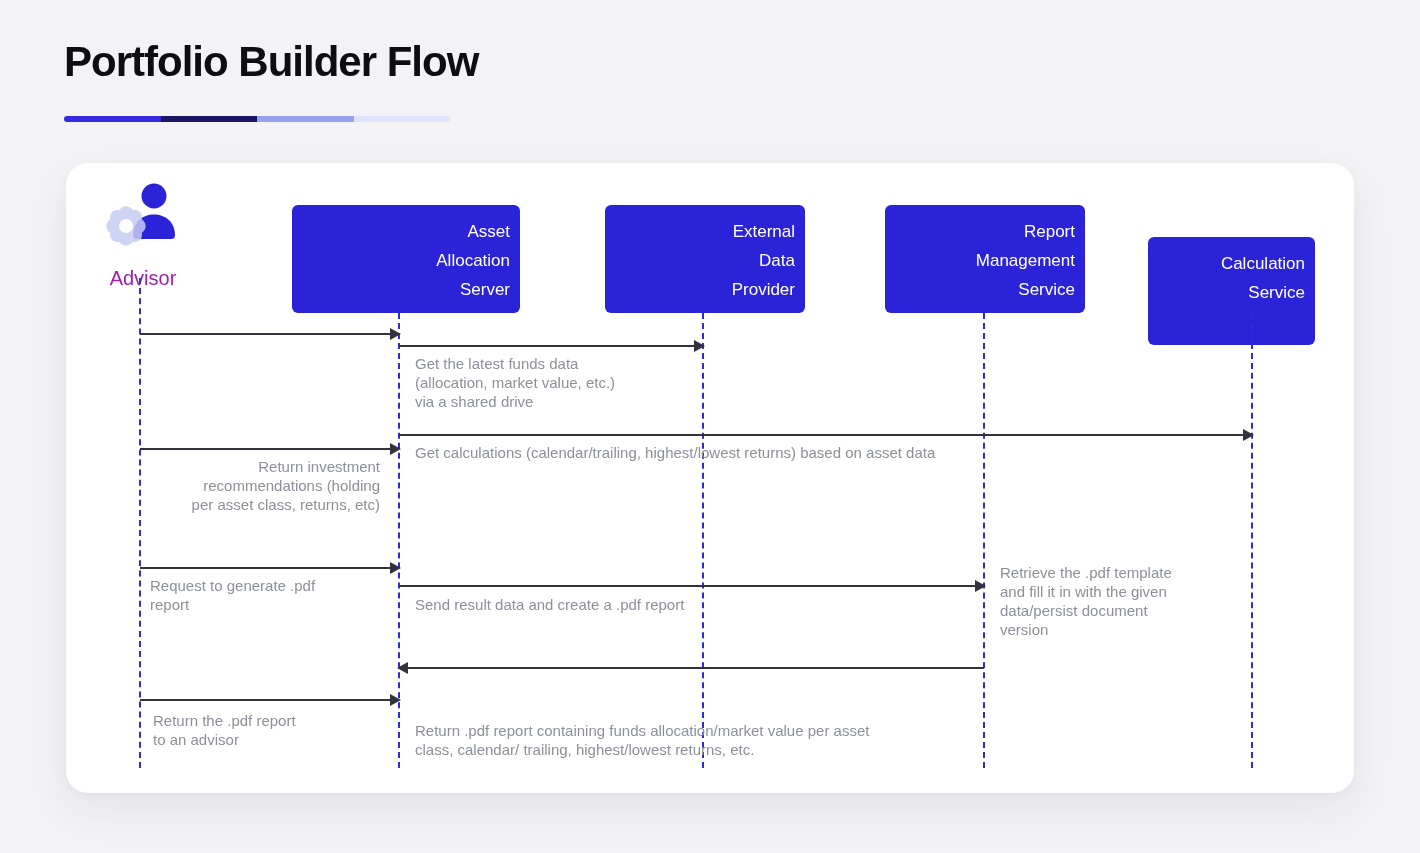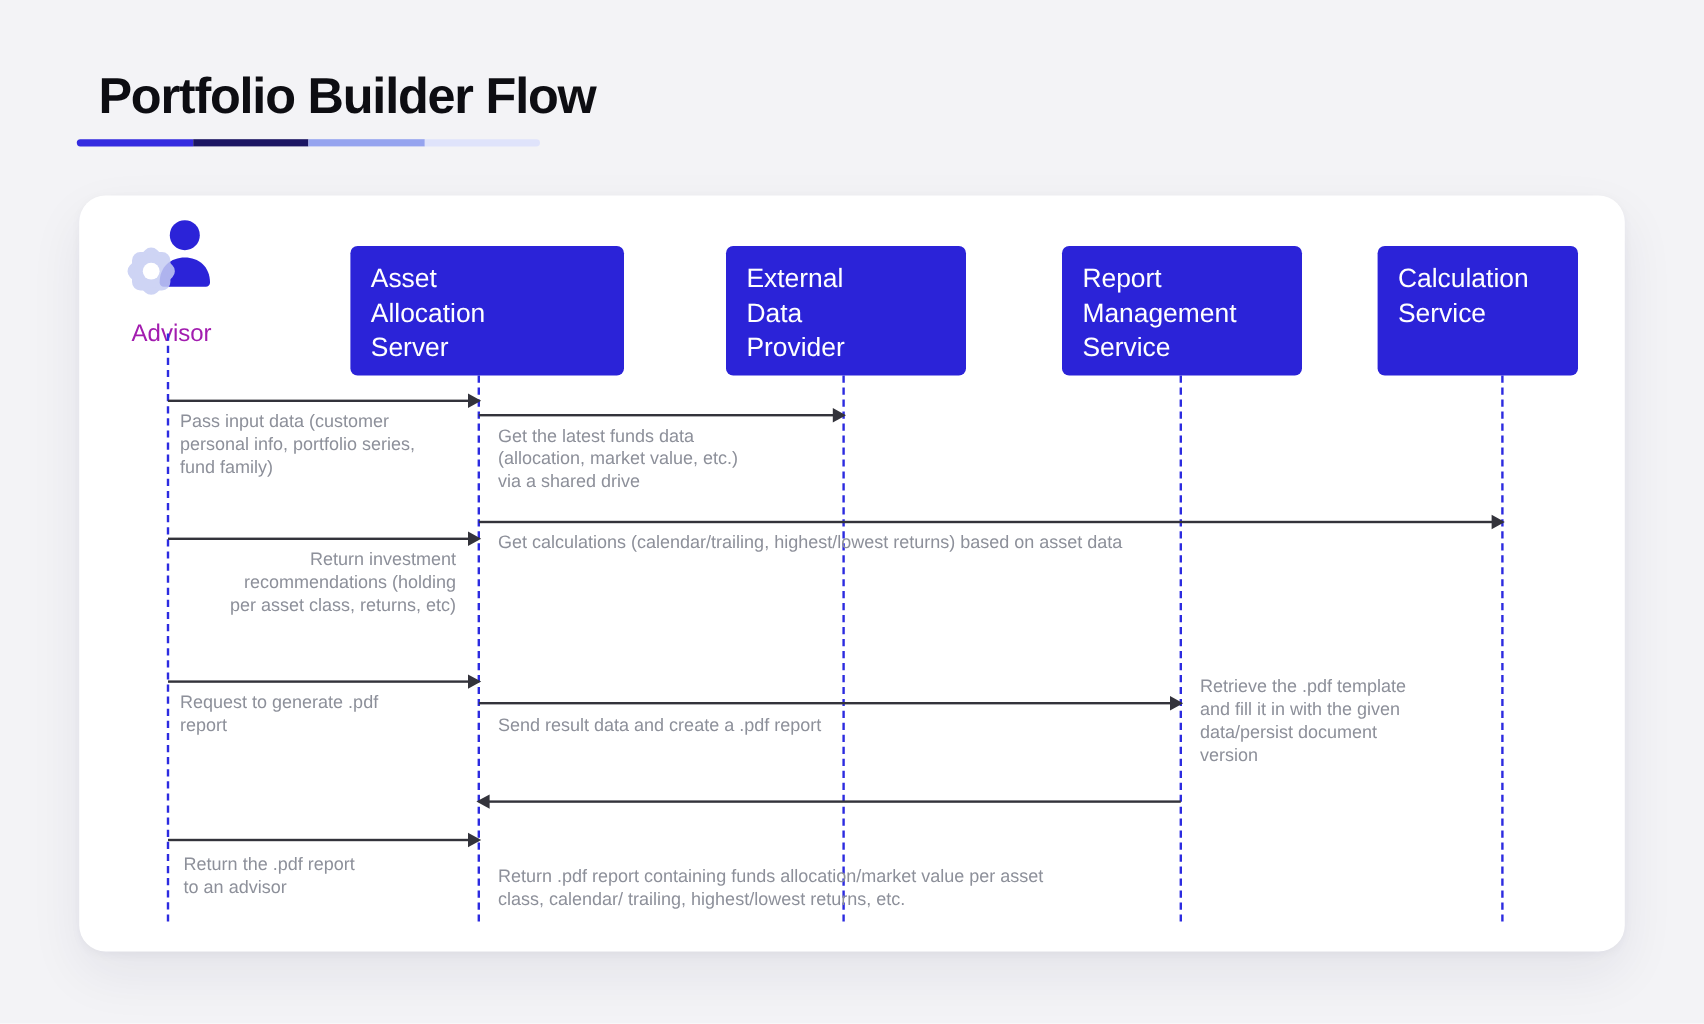--- a/index.html
+++ b/index.html
@@ -4,21 +4,21 @@
 <style>
   html,body{margin:0;padding:0;}
   body{
     width:1420px;height:853px;
     background:#f3f3f6;
     font-family:"Liberation Sans", sans-serif;
     overflow:hidden;
     position:relative;
   }
   .page-title{
-    position:absolute;left:64px;top:38px;margin:18px;
+    position:absolute;left:64px;top:38px;margin:0;
     font-size:42px;font-weight:700;letter-spacing:-1px;
     color:#0d0d12;
   }
   .progress{
     position:absolute;left:64px;top:116px;
     display:flex;width:386px;height:6px;
   }
   .progress .seg{flex:1;height:6px;}
   .progress .seg:first-child{border-radius:3px 0 0 3px;}
   .progress .seg:last-child{border-radius:0 3px 3px 0;}
@@ -26,23 +26,24 @@
   .card{
     position:absolute;left:66px;top:163px;width:1288px;height:630px;
     background:#ffffff;border-radius:22px;
     box-shadow:0 18px 45px rgba(25,25,70,0.07), 0 2px 8px rgba(25,25,70,0.04);
   }
 
   
   .actor-box{
     position:absolute;top:42px;height:108px;box-sizing:border-box;
     background:var(--accent);border-radius:6px;
-    color:#ffffff;font-size:22px;line-height:29px;
+    color:#ffffff;font-size:17px;line-height:29px;
     padding:12px 10px 0 17px;
     white-space:pre-line;
+    text-align:right;
   }
 
   
   .advisor{position:absolute;left:7px;top:18px;width:140px;text-align:center;}
   .advisor svg{display:block;margin:0 auto;}
   .advisor-label{margin-top:20px;font-size:20px;color:#a21caf;}
 
   
   .lifeline{
     position:absolute;width:0;
@@ -102,41 +103,38 @@
 
   <div class="actor-box" style="left:226px;width:228px;">Asset
 Allocation
 Server</div>
   <div class="actor-box" style="left:539px;width:200px;">External
 Data
 Provider</div>
   <div class="actor-box" style="left:819px;width:200px;">Report
 Management
 Service</div>
-  <div class="actor-box" style="left:1082px;width:167px;">Calculation
+  <div class="actor-box" style="left:1082px;width:167px;margin-top:32px;">Calculation
 Service</div>
 
   <div class="lifeline" style="left:73px;top:115px;height:490px;"></div>
   <div class="lifeline" style="left:332px;top:150px;height:455px;"></div>
   <div class="lifeline" style="left:636px;top:150px;height:455px;"></div>
   <div class="lifeline" style="left:917px;top:150px;height:455px;"></div>
   <div class="lifeline" style="left:1185px;top:150px;height:455px;"></div>
 
   <div class="arrow right" style="left:74px;top:170px;width:259px;"></div>
   <div class="arrow right" style="left:333px;top:182px;width:304px;"></div>
   <div class="arrow right" style="left:333px;top:271px;width:853px;"></div>
   <div class="arrow right" style="left:74px;top:285px;width:259px;"></div>
   <div class="arrow right" style="left:74px;top:404px;width:259px;"></div>
   <div class="arrow right" style="left:333px;top:422px;width:585px;"></div>
   <div class="arrow left" style="left:333px;top:504px;width:585px;"></div>
   <div class="arrow right" style="left:74px;top:536px;width:259px;"></div>
 
-  <div class="msg" style="left:84px;top:179px;width:240px;">Pass input data (customer
-personal info, portfolio series,
-fund family)</div>
   <div class="msg" style="left:349px;top:191px;width:250px;">Get the latest funds data
 (allocation, market value, etc.)
 via a shared drive</div>
   <div class="msg oneline" style="left:349px;top:280px;">Get calculations (calendar/trailing, highest/lowest returns) based on asset data</div>
   <div class="msg" style="left:89px;top:294px;width:225px;text-align:right;">Return investment
 recommendations (holding
 per asset class, returns, etc)</div>
   <div class="msg" style="left:84px;top:413px;width:215px;">Request to generate .pdf
 report</div>
   <div class="msg" style="left:934px;top:400px;width:215px;">Retrieve the .pdf template

